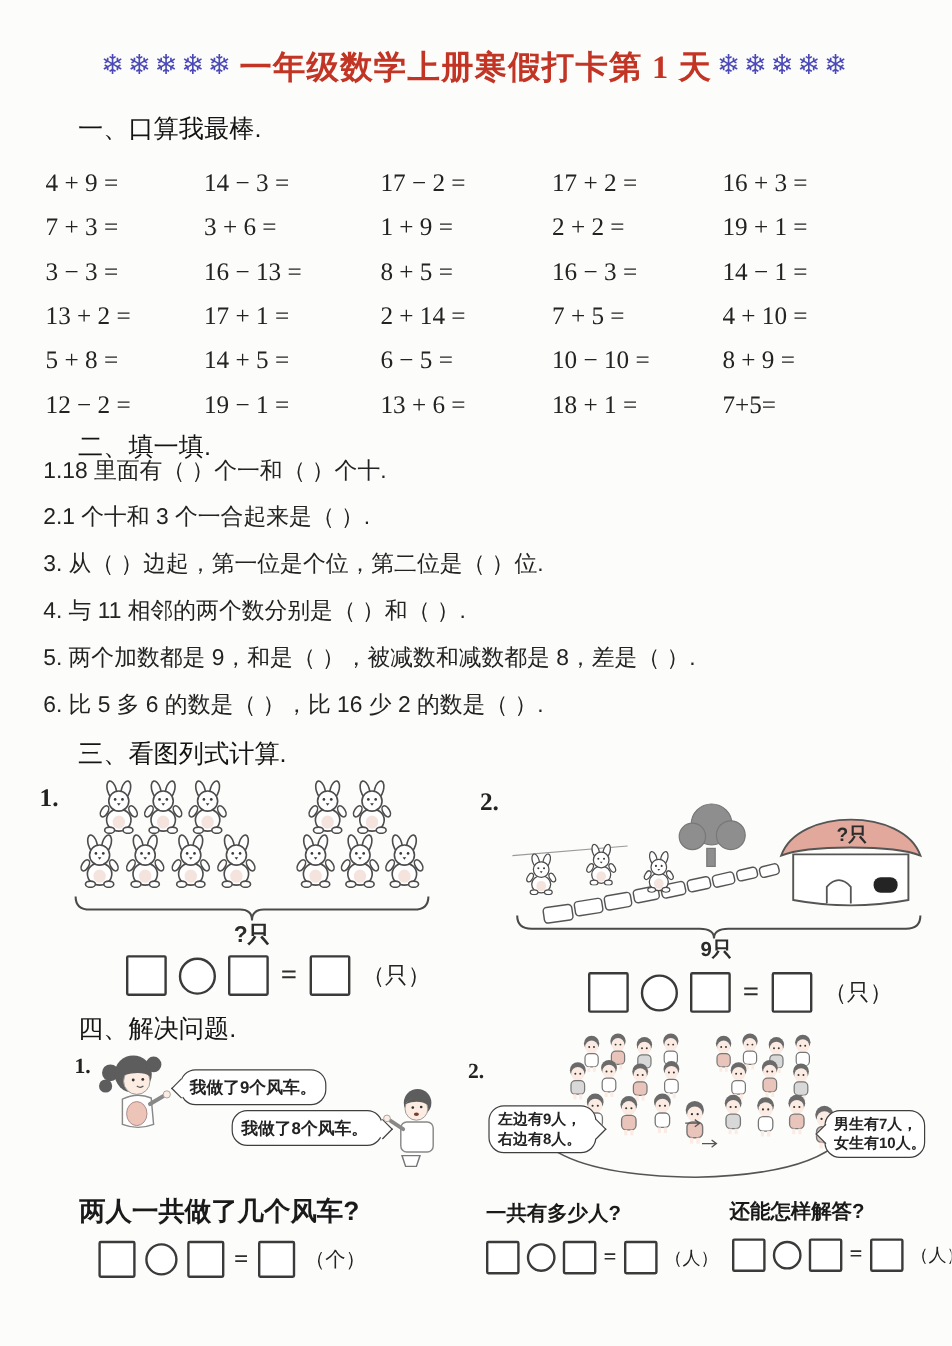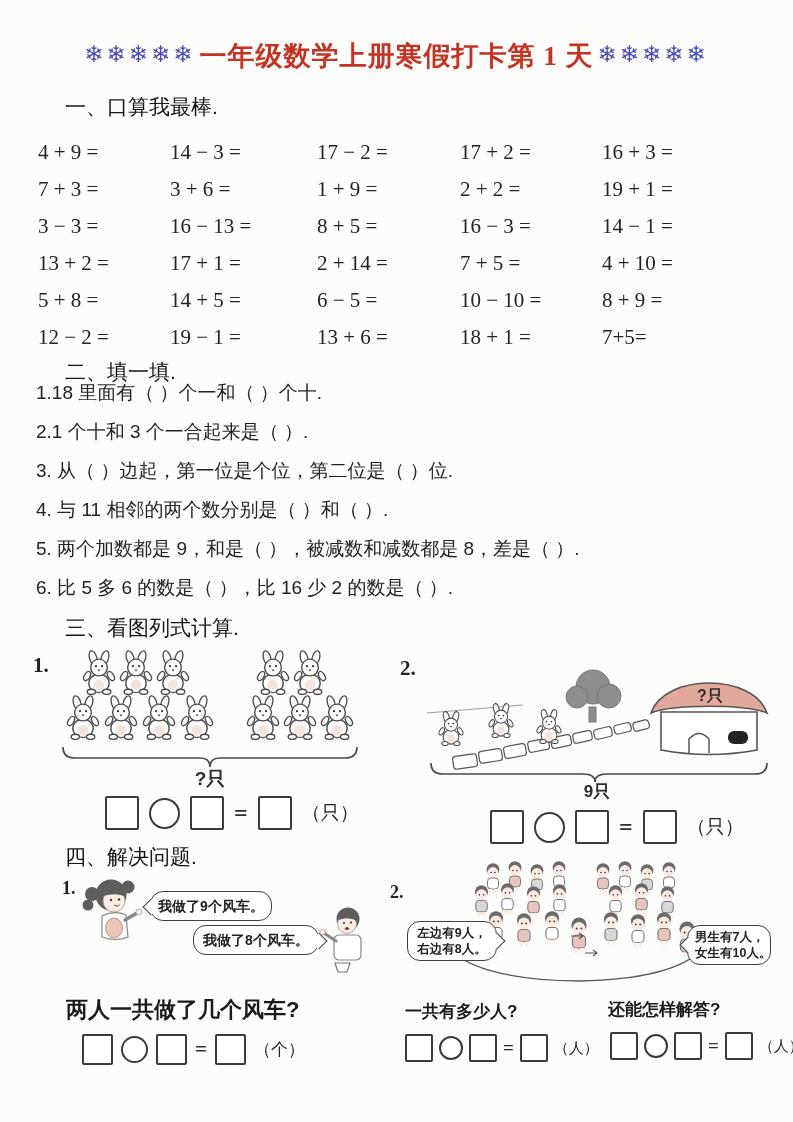--- a/index.html
+++ b/index.html
@@ -35,21 +35,21 @@
   .eq .eunit{color:#232323;}
   .eq-lg{gap:10px;} .eq-lg .ebox{width:30px;height:30px;} .eq-lg .ecircle{width:27px;height:27px;}
   .eq-lg .esign{font-size:24px;} .eq-lg .eunit{font-size:19px;}
   .eq-sm{gap:8px;}  .eq-sm .ebox{width:27px;height:27px;}  .eq-sm .ecircle{width:23px;height:23px;}
   .eq-sm .esign{font-size:21px;} .eq-sm .eunit{font-size:17px;}
   .eq-xs{gap:6px;}  .eq-xs .ebox{width:24px;height:24px;}  .eq-xs .ecircle{width:20px;height:20px;}
   .eq-xs .esign{font-size:19px;} .eq-xs .eunit{font-size:15px;}
 
   
   .bubble{position:absolute;border:1.6px solid #3f3f3f;border-radius:13px;background:#fff;
-          display:flex;flex-direction:column;justify-content:center;padding:0 7px;box-sizing:border-box;text-align:center;}
+          display:flex;flex-direction:column;justify-content:center;padding:0 7px;box-sizing:border-box;}
   .bubble .line{font-size:14px;line-height:16px;color:#222;white-space:nowrap;font-weight:600;}
   .bubble.two .line{font-size:12.5px;line-height:16px;}
   .bubble::before{content:'';position:absolute;width:11px;height:11px;background:#fff;transform:rotate(45deg);}
   .bubble.tl::before{left:-6.5px;top:9px;border-left:1.6px solid #3f3f3f;border-bottom:1.6px solid #3f3f3f;}
   .bubble.tr::before{right:-6.5px;top:9px;border-right:1.6px solid #3f3f3f;border-top:1.6px solid #3f3f3f;}
   .bubble.trm::before{right:-6.5px;top:13px;border-right:1.6px solid #3f3f3f;border-top:1.6px solid #3f3f3f;}
   .bubble.tlm::before{left:-6.5px;top:13px;border-left:1.6px solid #3f3f3f;border-bottom:1.6px solid #3f3f3f;}
 
   svg{position:absolute;overflow:visible;}
   svg text{font-family:"Liberation Sans",sans-serif;font-weight:700;fill:#2c2c2c;}

